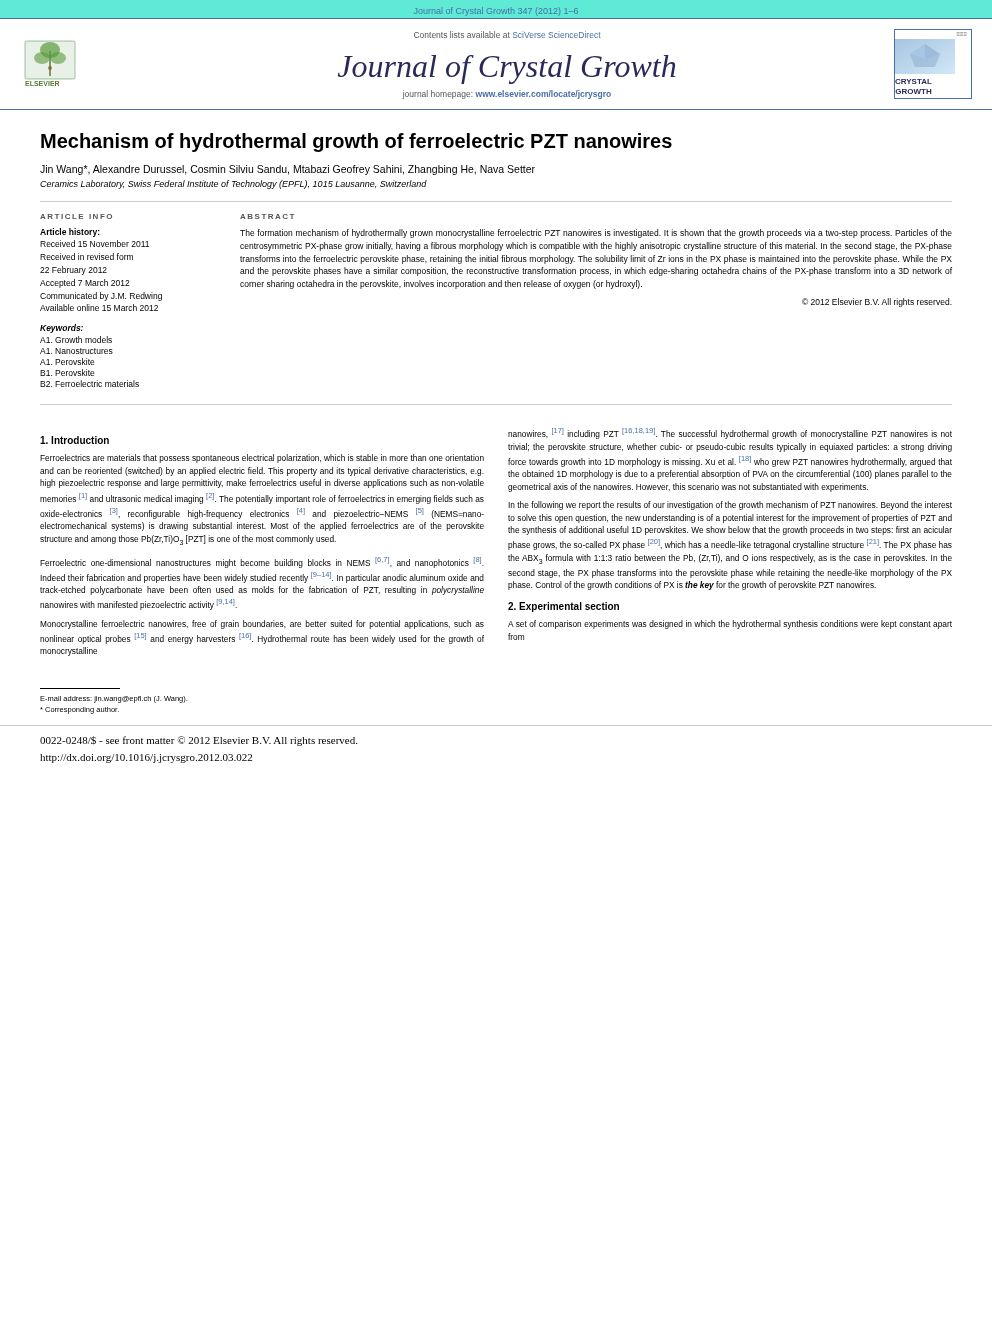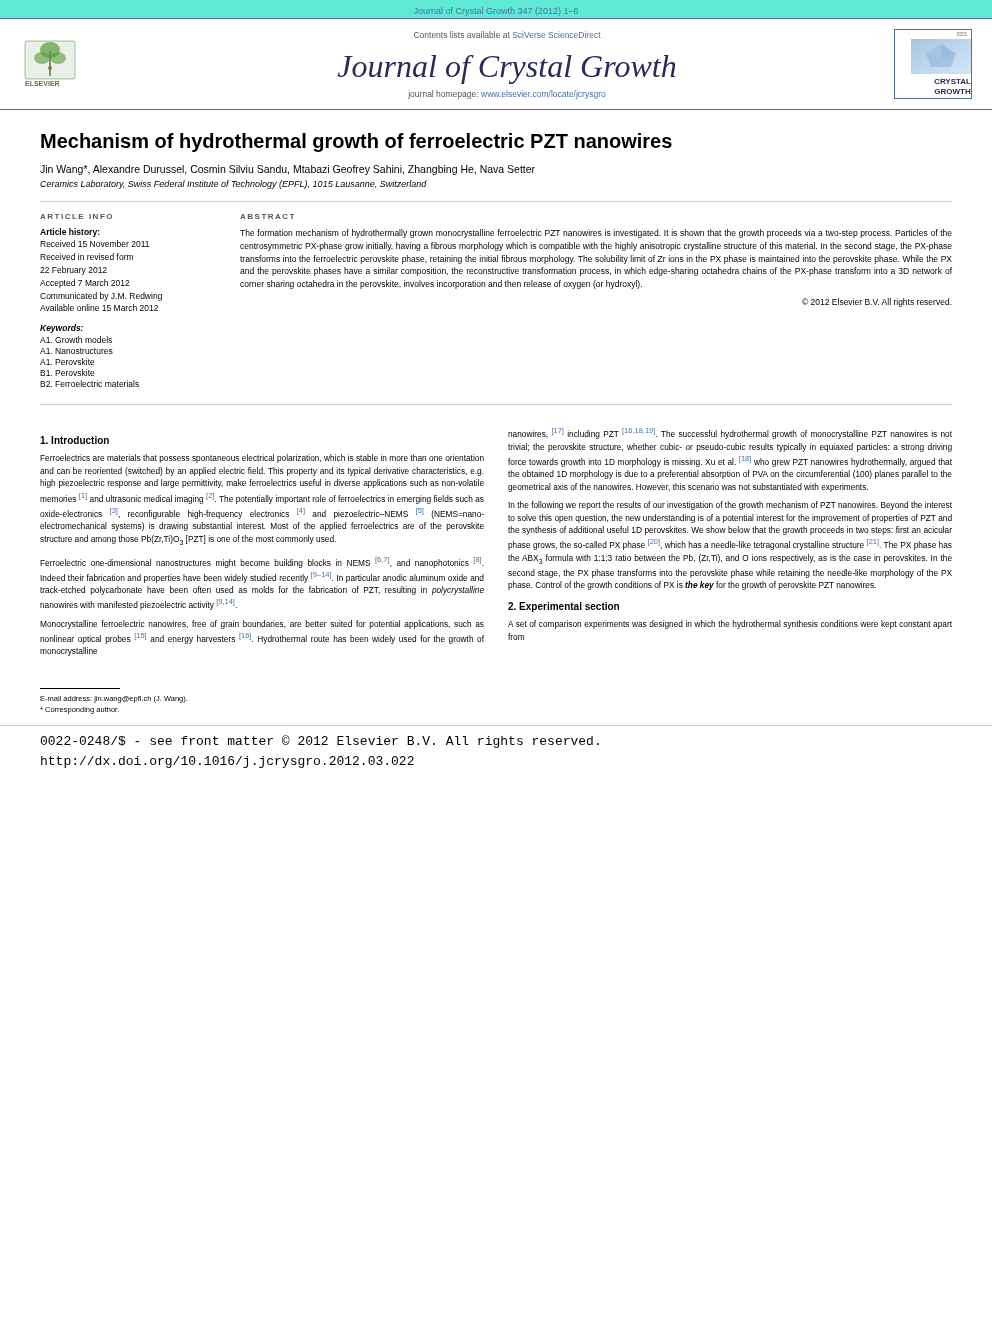--- a/index.html
+++ b/index.html
@@ -61,28 +61,29 @@
       margin-bottom: 4px;
     }
     .homepage-line {
       font-family: Arial, sans-serif;
       font-size: 8.5px;
       color: #555;
     }
     .homepage-link {
       color: #4a6fa5;
       text-decoration: none;
+      font-weight: bold;
     }
     .logo-box {
       border: 1px solid #4a6fa5;
       width: 78px;
       height: 70px;
       display: flex;
       flex-direction: column;
-      align-items: flex-end;
+      align-items: flex-start;
       justify-content: center;
       font-family: Arial, sans-serif;
       font-size: 7px;
       color: #2a2a5a;
     }
     .logo-box .cg-title {
       font-weight: bold;
       font-size: 8px;
       color: #2a2a5a;
       text-align: center;
@@ -223,22 +224,22 @@
     }
     .italic { font-style: italic; }
     .bold { font-weight: bold; }
     
     .footer {
       padding: 6px 40px;
       border-top: 1px solid #ccc;
       margin-top: 10px;
     }
     .footer-text {
-      font-family: Liberation Mono, monospace;
-      font-size: 13px;
+      font-family: Liberation Serif, serif;
+      font-size: 11px;
       color: #000;
       line-height: 1.5;
     }
     
     .footnote-area {
       padding: 0 40px;
       margin-top: 4px;
     }
     .footnote-line {
       width: 80px;

